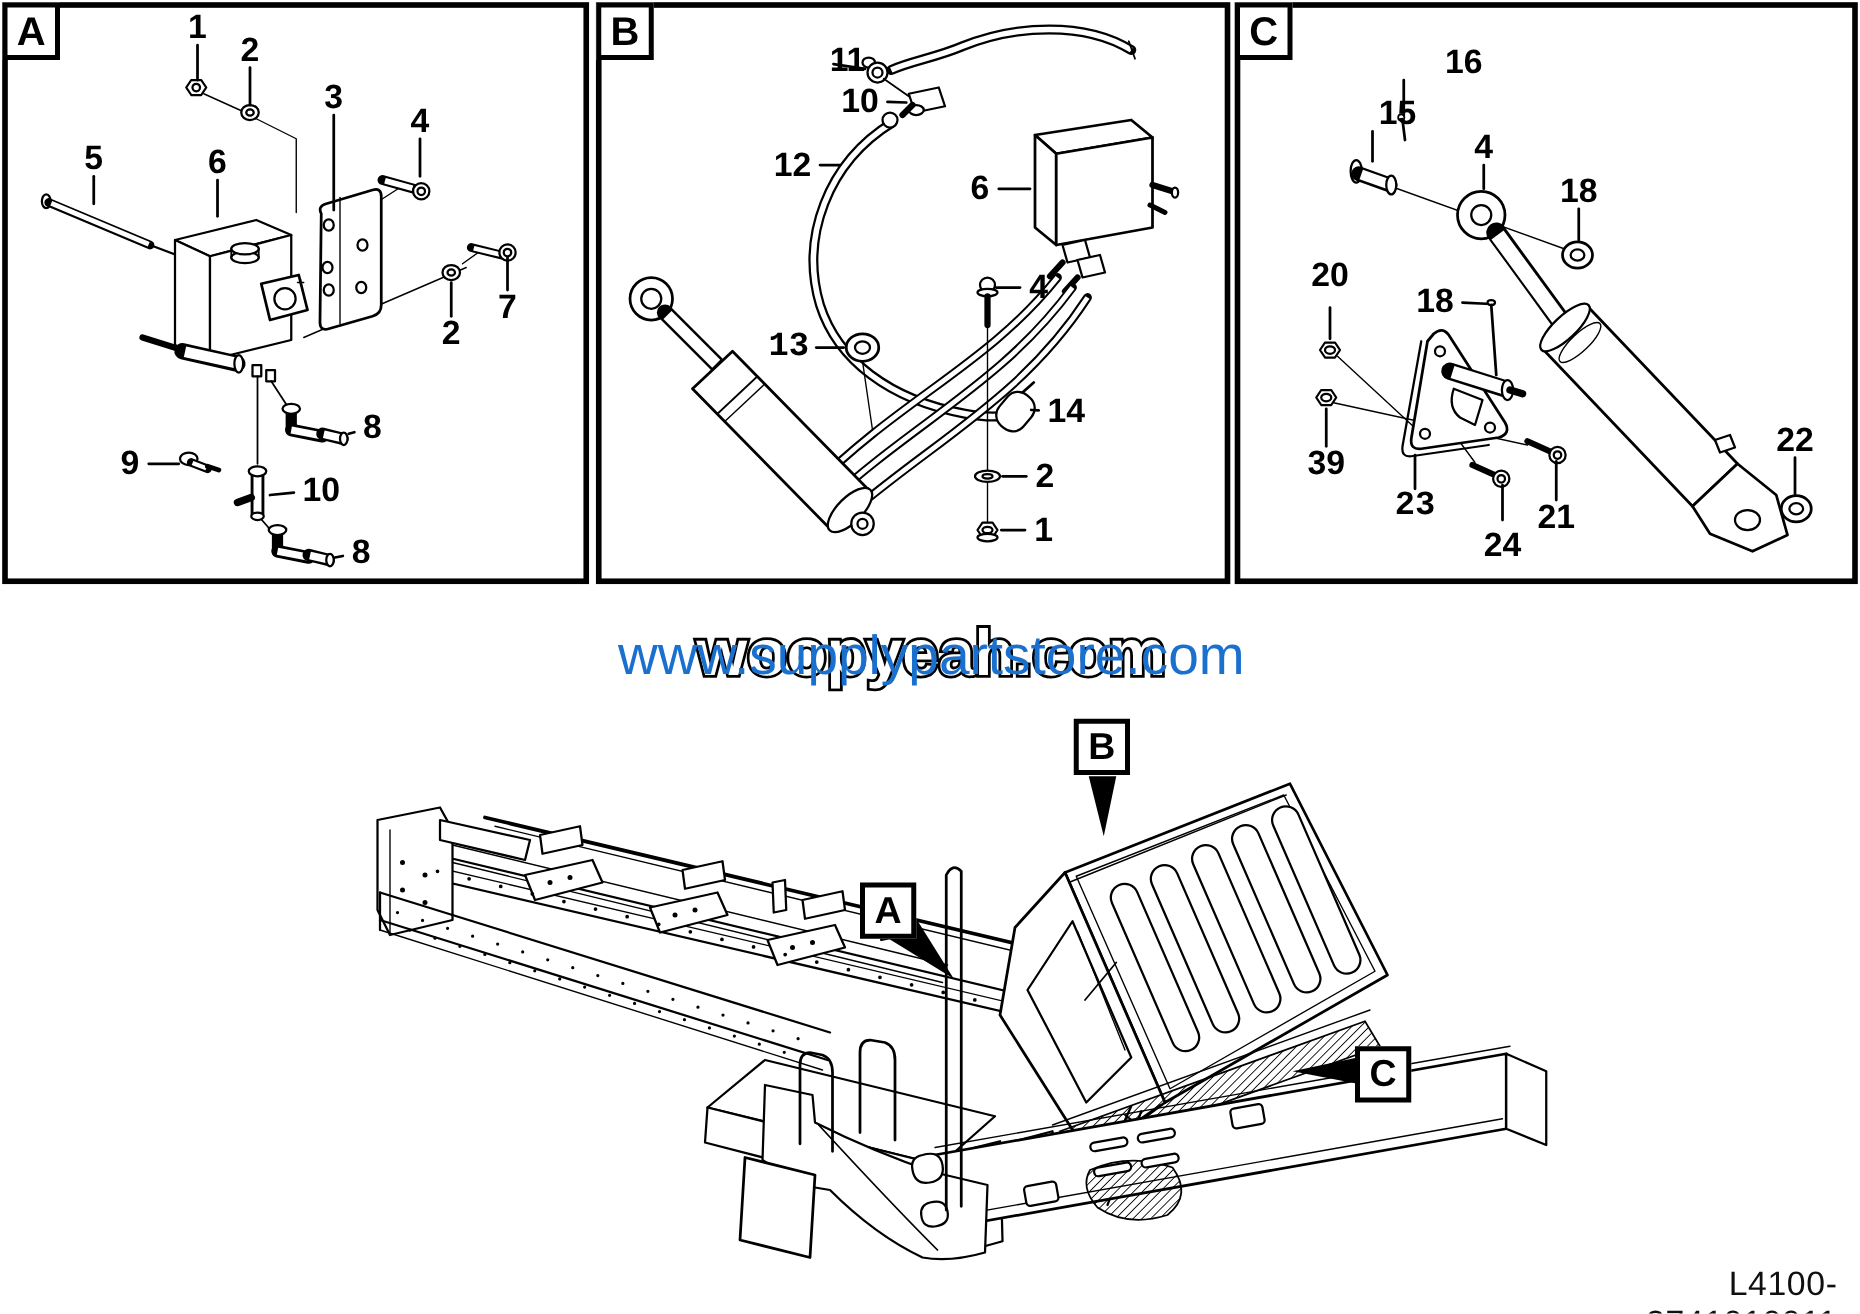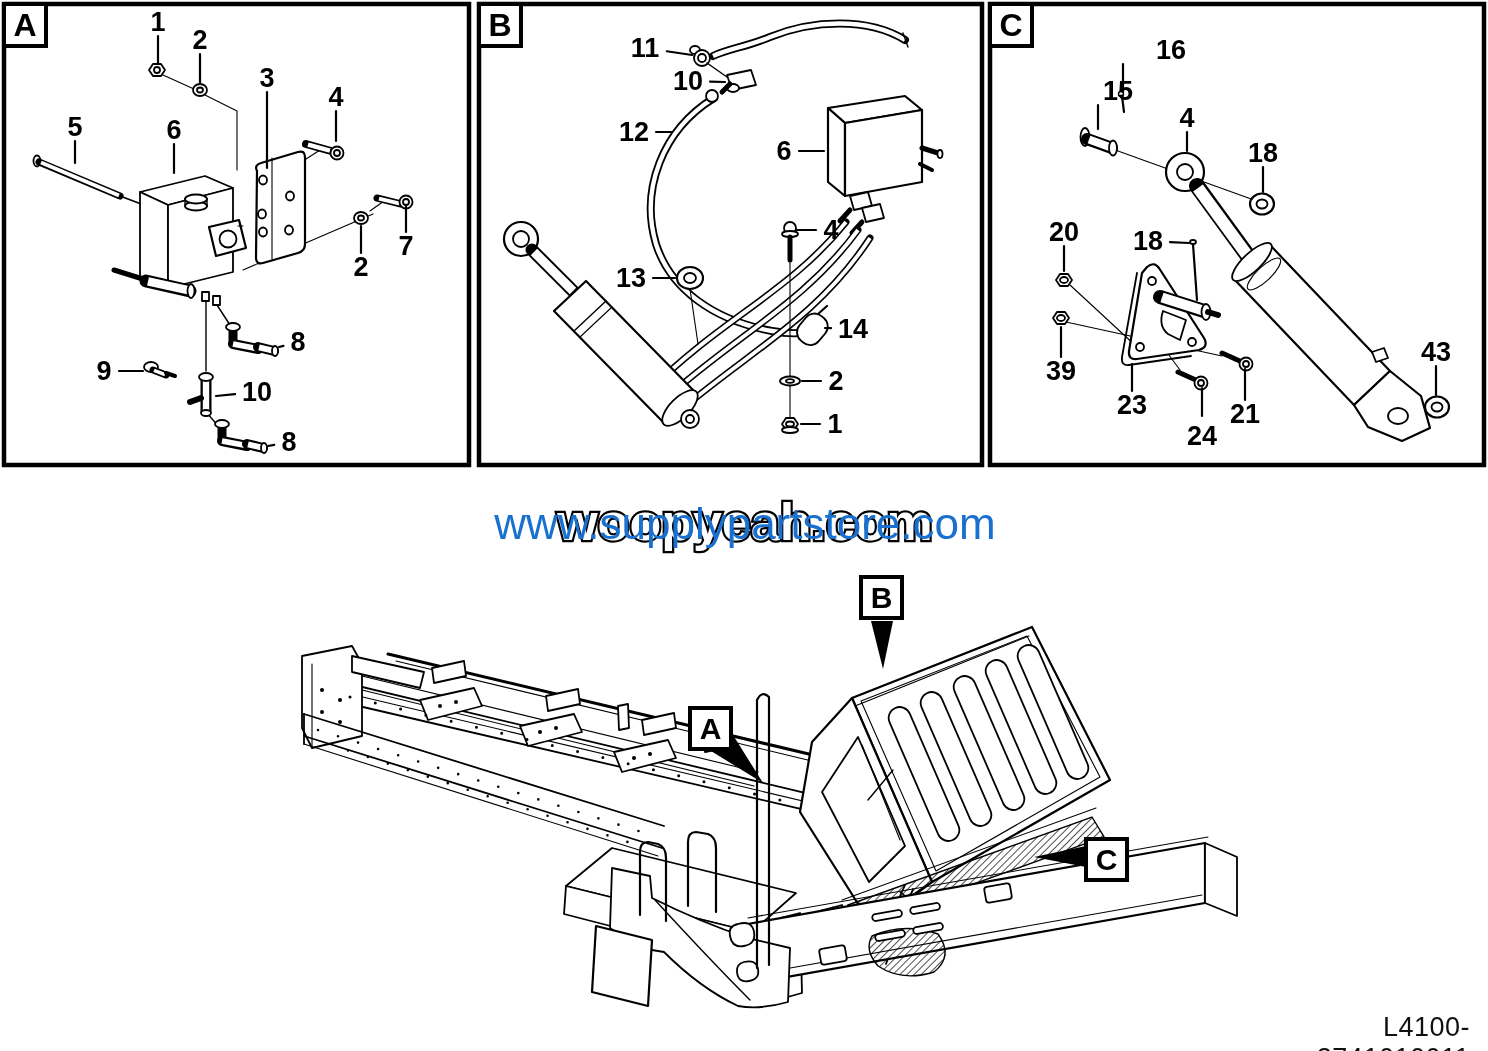--- a/index.html
+++ b/index.html
@@ -415,40 +415,40 @@
       <span class="callout" style="left: 267px; top: 78px;">3</span>
       <span class="callout" style="left: 336px; top: 97px;">4</span>
       <span class="callout" style="left: 75px; top: 127px;">5</span>
       <span class="callout" style="left: 174px; top: 130px;">6</span>
       <span class="callout" style="left: 406px; top: 246px;">7</span>
       <span class="callout" style="left: 361px; top: 267px;">2</span>
       <span class="callout" style="left: 298px; top: 342px;">8</span>
       <span class="callout" style="left: 104px; top: 371px;">9</span>
       <span class="callout" style="left: 257px; top: 392px;">10</span>
       <span class="callout" style="left: 289px; top: 442px;">8</span>
-      <span class="callout" style="left: 645px; top: 48px;">11</span>
+      <span class="callout" style="left: 678px; top: 48px;">11</span>
       <span class="callout" style="left: 688px; top: 81px;">10</span>
       <span class="callout" style="left: 634px; top: 132px;">12</span>
       <span class="callout" style="left: 784px; top: 151px;">6</span>
       <span class="callout" style="left: 831px; top: 230px;">4</span>
-      <span class="callout" style="left: 631px; top: 278px;">13</span>
+      <span class="callout" style="left: 631px; top: 278px; font-family: Liberation Mono, monospace;">13</span>
       <span class="callout" style="left: 853px; top: 329px;">14</span>
       <span class="callout" style="left: 836px; top: 381px;">2</span>
       <span class="callout" style="left: 835px; top: 424px;">1</span>
       <span class="callout" style="left: 1123px; top: 50px; margin-left: 48px;">16</span>
       <span class="callout" style="left: 1098px; top: 91px; margin-left: 20px;">15</span>
       <span class="callout" style="left: 1187px; top: 118px;">4</span>
       <span class="callout" style="left: 1263px; top: 153px; text-align: center;">18</span>
-      <span class="callout" style="left: 1064px; top: 232px;">20</span>
+      <span class="callout" style="left: 1064px; top: 220px;">20</span>
       <span class="callout" style="left: 1148px; top: 241px;">18</span>
       <span class="callout" style="left: 1061px; top: 371px;">39</span>
-      <span class="callout" style="left: 1132px; top: 405px;">23</span>
+      <span class="callout" style="left: 1132px; top: 405px; font-family: Liberation Mono, monospace;">23</span>
       <span class="callout" style="left: 1202px; top: 436px;">24</span>
       <span class="callout" style="left: 1245px; top: 414px;">21</span>
-      <span class="callout" style="left: 1436px; top: 352px;">43</span>
+      <span class="callout" style="left: 1436px; top: 352px;">22</span>
     </div>
 
   <div class="plabel" style="left:2px;top:2px;">A</div>
   <div class="plabel" style="left:477px;top:2px;">B</div>
   <div class="plabel" style="left:988px;top:2px;">C</div>
 
   <div class="tlabel" style="left:688px;top:706px;">A</div>
   <div class="tlabel" style="left:859px;top:575px;">B</div>
   <div class="tlabel" style="left:1084px;top:837px;">C</div>
 

